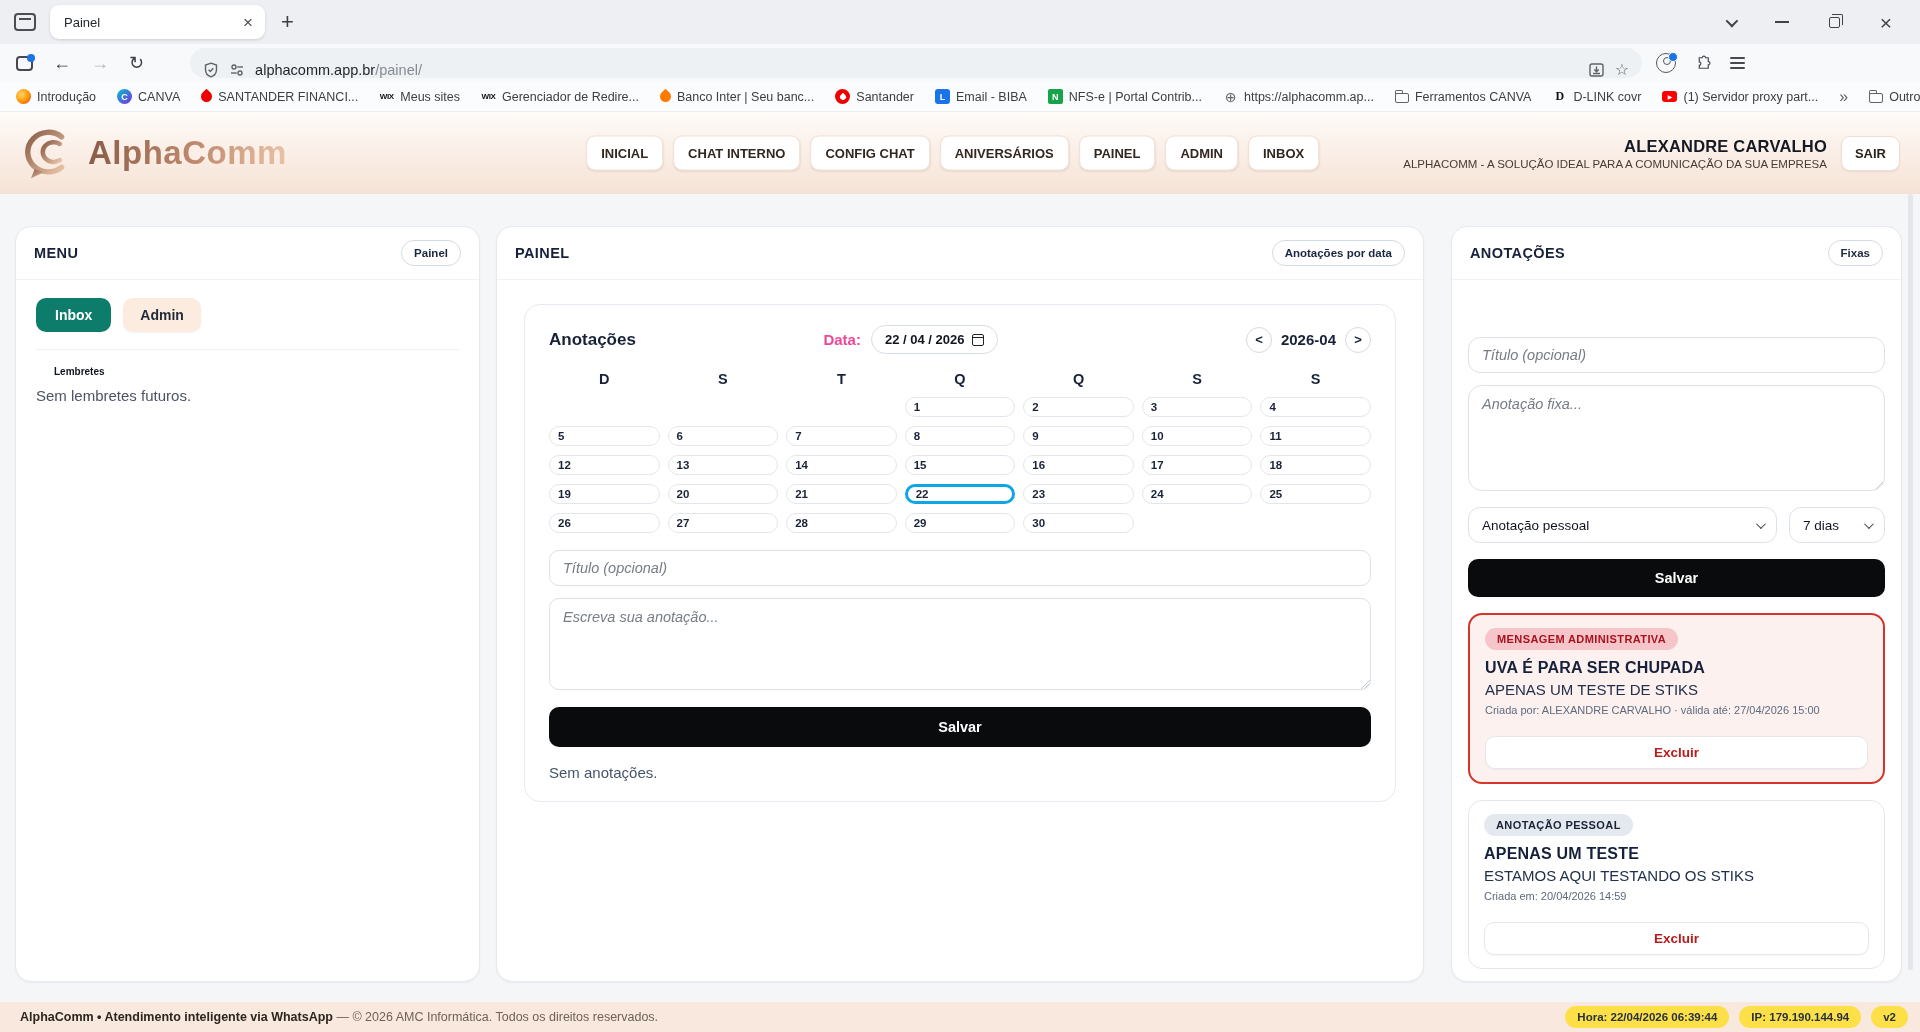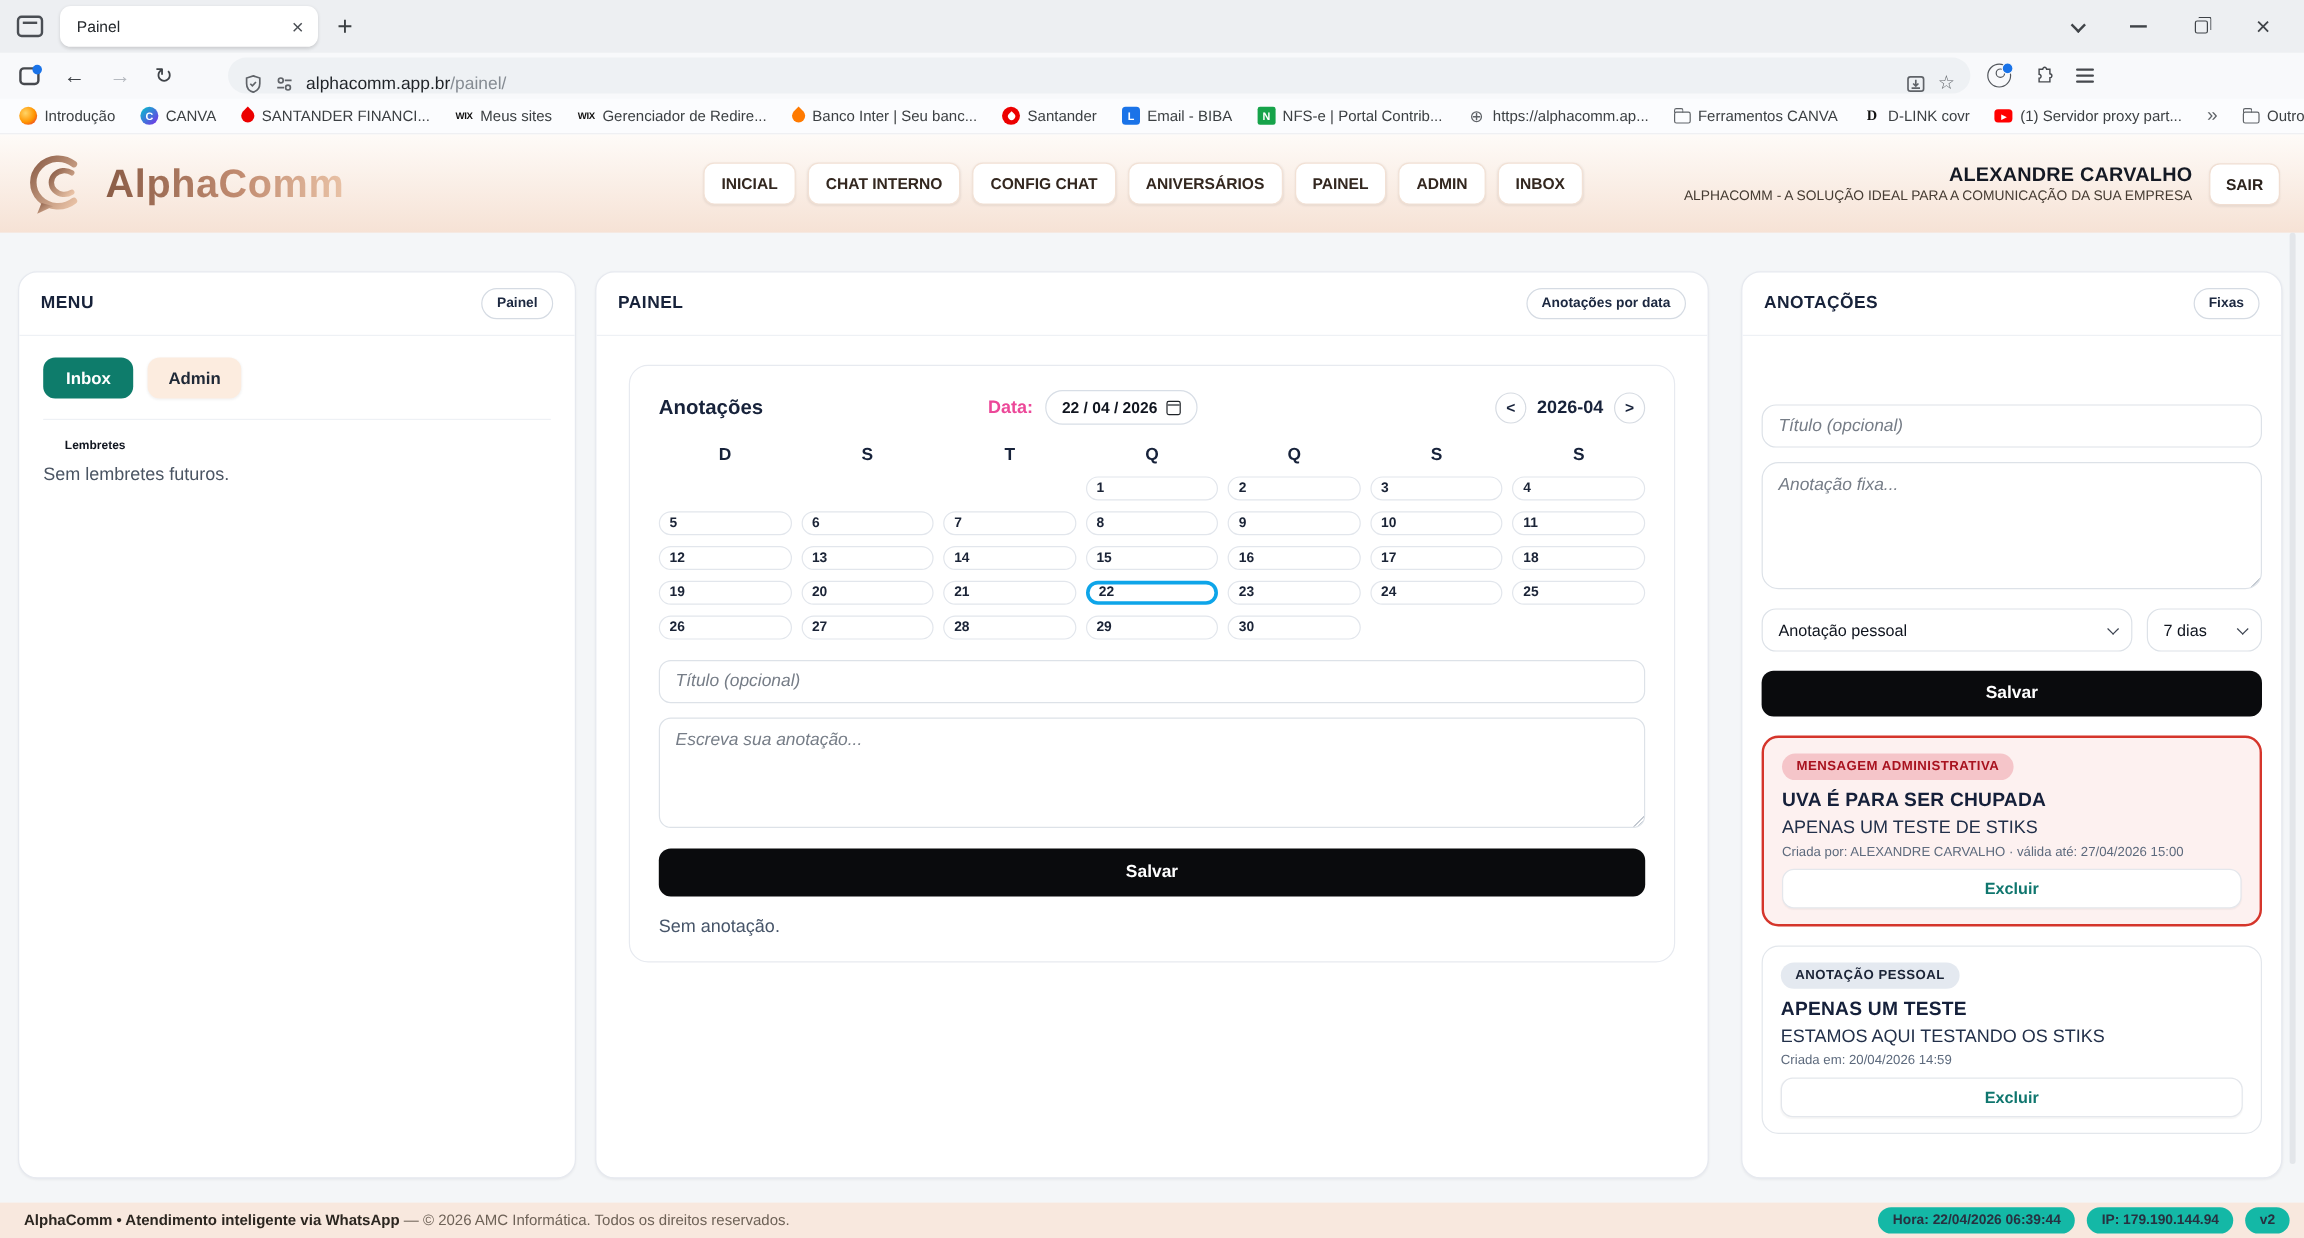--- a/index.html
+++ b/index.html
@@ -125,30 +125,30 @@
   .right-body .salvar-btn{height:38px;margin-top:16px;}
   .note-card{margin-top:16px;border-radius:14px;padding:13px 15px;}
   .note-card.admin{border:2px solid #d5352b;background:#fdf1f0;}
   .note-card.personal{border:1px solid #e3e7ec;background:#fff;}
   .note-badge{display:inline-block;border-radius:999px;padding:5px 12px;font-size:11px;font-weight:bold;letter-spacing:.4px;}
   .admin .note-badge{background:#f5c5c9;color:#a8121f;}
   .personal .note-badge{background:#e4e9f0;color:#1a2336;}
   .note-title{margin-top:9px;font-size:16px;font-weight:bold;color:#15203a;letter-spacing:.2px;}
   .note-body{margin-top:4px;font-size:15px;color:#22304a;}
   .note-meta{margin-top:6px;font-size:11px;color:#5d6a7d;}
-  .excluir-btn{margin-top:8px;width:100%;height:33px;background:#fff;border:1px solid #e4e7ec;border-radius:10px;font-size:13.5px;font-weight:bold;color:#0f766e;box-shadow:0 1px 1px rgba(0,0,0,.04);}
+  .excluir-btn{margin-top:20px;width:100%;height:33px;background:#fff;border:1px solid #e4e7ec;border-radius:10px;font-size:13.5px;font-weight:bold;color:#b91c1c;box-shadow:0 1px 1px rgba(0,0,0,.04);}
 
   .scroll-sliver{position:absolute;right:7px;top:0;width:5px;height:776px;background:#e3e6ea;border-radius:3px;}
 
   
   .footer{height:30px;background:#f8e8de;display:flex;align-items:center;padding:0 12px 0 20px;}
   .footer-left{font-size:12.5px;color:#6e6257;}
   .footer-left .strong{color:#2b2620;font-weight:bold;}
   .footer-right{margin-left:auto;display:flex;align-items:center;gap:10px;}
-  .fpill{background:#14b8a6;border-radius:999px;padding:5px 12px;font-size:11.5px;font-weight:bold;color:#273140;white-space:nowrap;}
+  .fpill{background:#fde047;border-radius:999px;padding:5px 12px;font-size:11.5px;font-weight:bold;color:#273140;white-space:nowrap;}
 </style>
 </head>
 <body>
 
 <div class="tabstrip">
   <div class="tabactions"></div>
   <div class="tab">
     <span class="tab-title">Painel</span>
     <button class="tab-close">×</button>
   </div>
@@ -373,21 +373,21 @@
             <div class="day-cell">27</div>
             <div class="day-cell">28</div>
             <div class="day-cell">29</div>
             <div class="day-cell">30</div>
             <div class="day-cell empty"></div>
             <div class="day-cell empty"></div>
           </div>
         <input class="form-input" placeholder="Título (opcional)" style="">
         <textarea class="form-textarea" placeholder="Escreva sua anotação..." style=""></textarea>
         <button class="salvar-btn">Salvar</button>
-        <div class="sem-anotacoes">Sem anotação.</div>
+        <div class="sem-anotacoes">Sem anotações.</div>
       </div>
     </div>
   </div>
 
   <div class="panel panel-right">
     <div class="panel-hd">
       <span class="panel-title">ANOTAÇÕES</span>
       <span class="pill">Fixas</span>
     </div>
     <div class="right-body">

